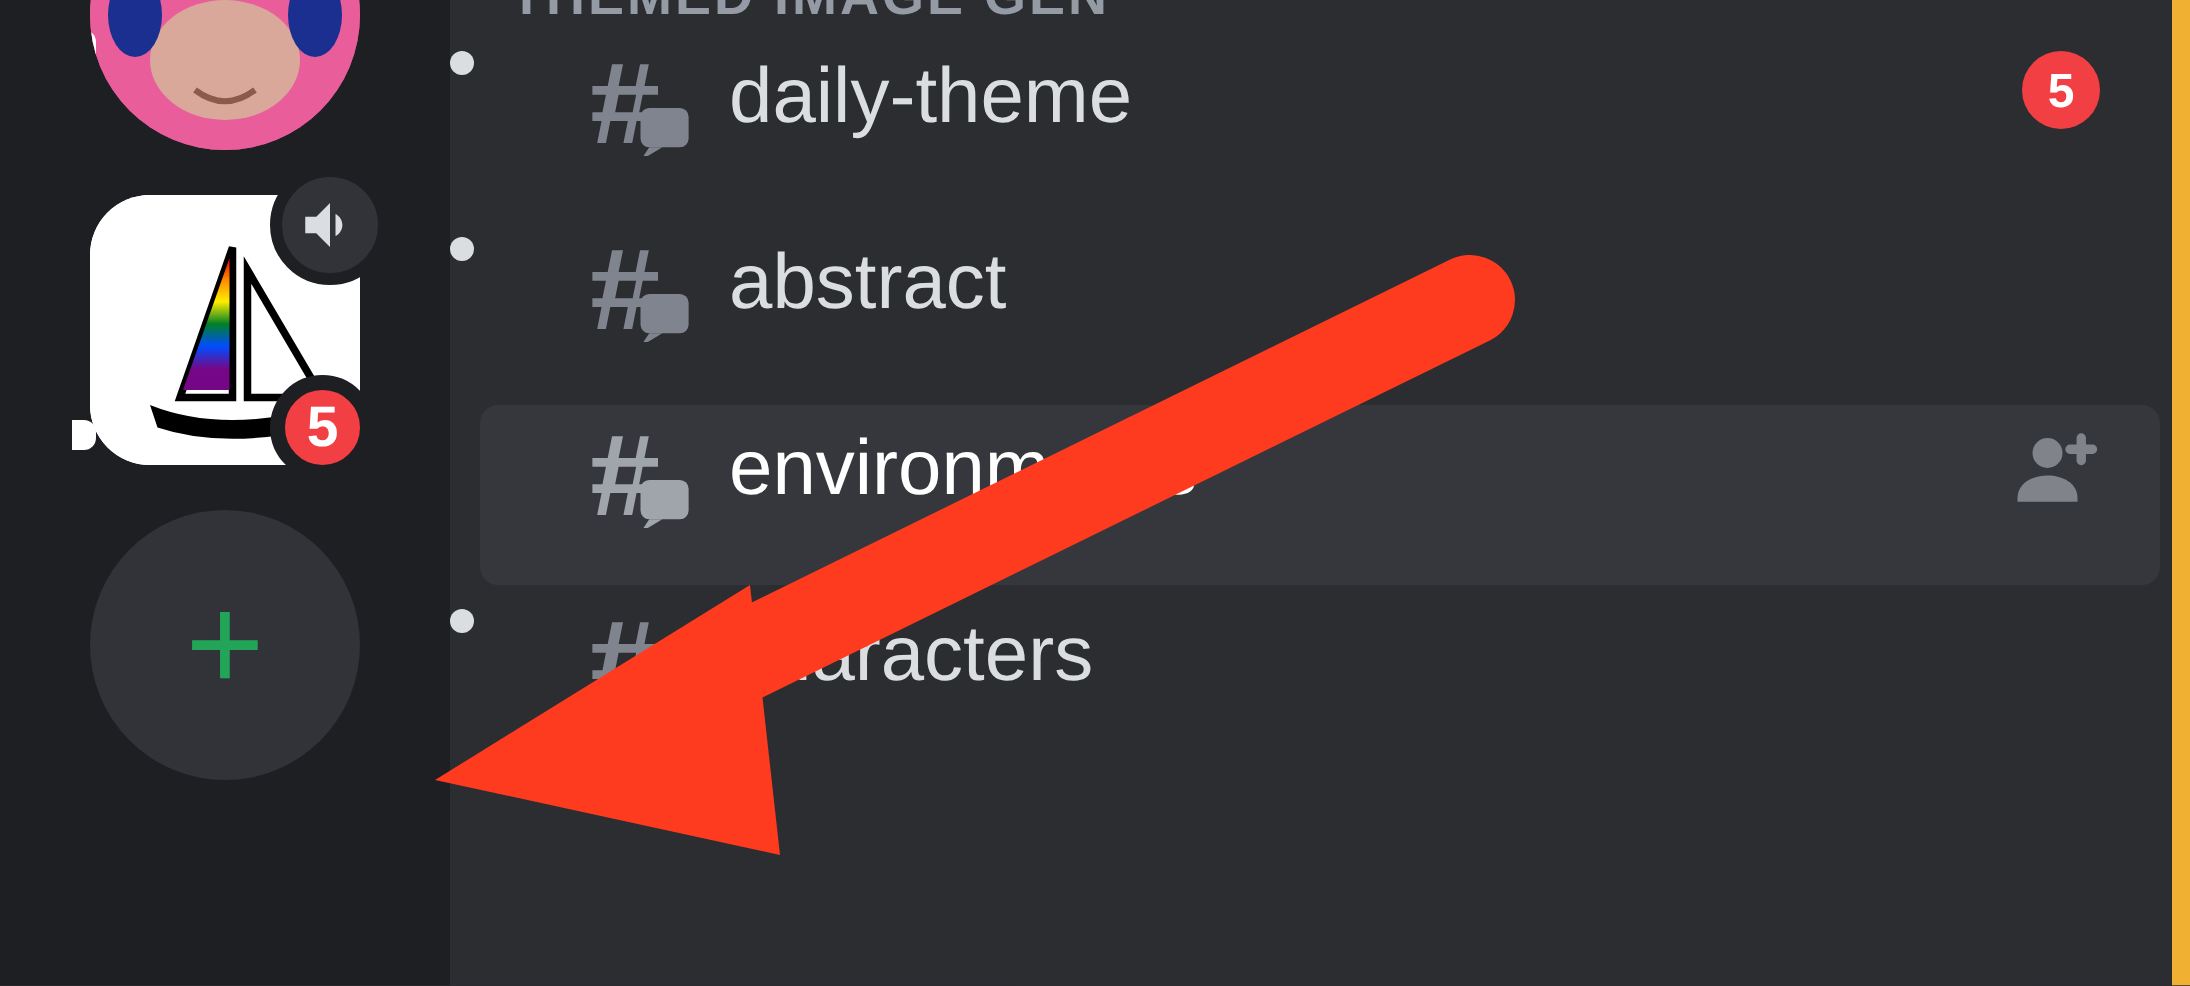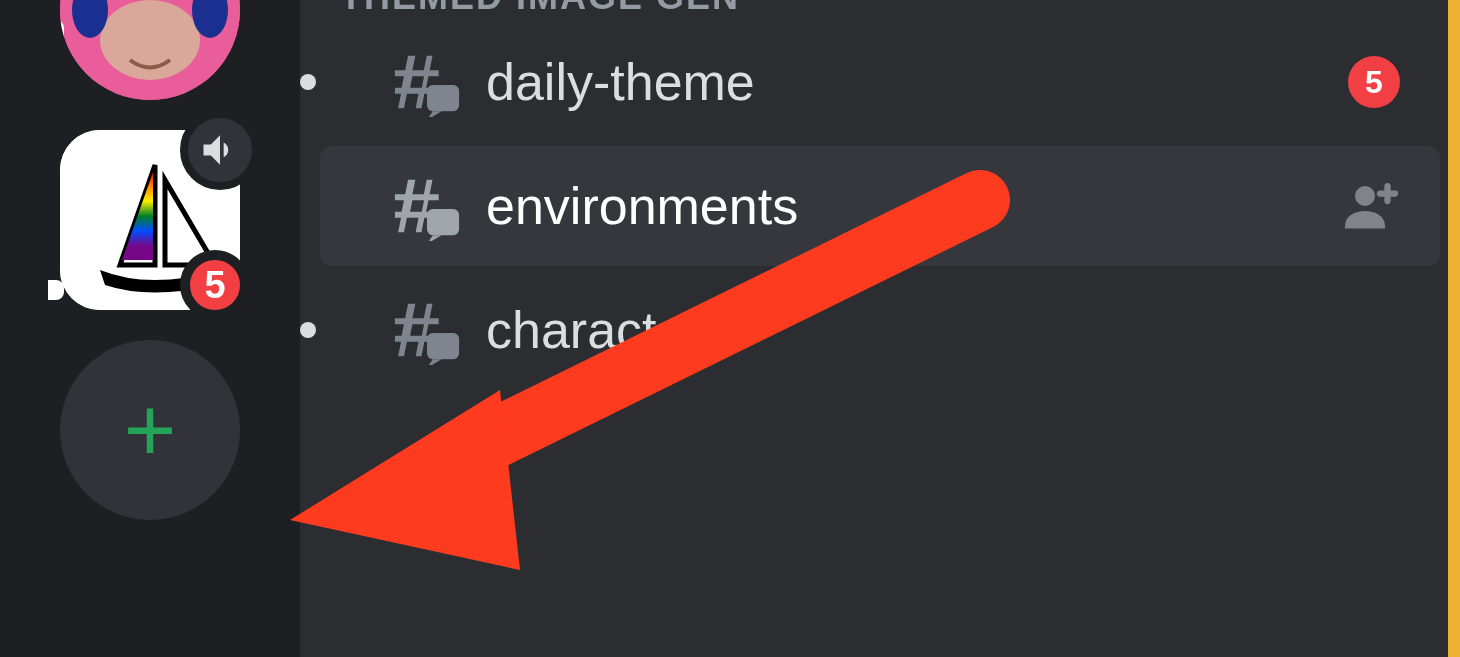--- a/index.html
+++ b/index.html
@@ -115,21 +115,21 @@
       font-weight: 700;
       letter-spacing: 2px;
       text-transform: uppercase;
       padding: 0 40px;
       margin-top: -24px;
       white-space: nowrap;
       overflow: hidden;
     }
     .channel {
       display: flex;
-      align-items: center;
+      align-items: flex-start;
       padding: 12px 40px 12px 72px;
       margin: 4px 20px;
       border-radius: 12px;
       cursor: pointer;
       position: relative;
       height: 120px;
     }
     .channel.selected {
       background: #35373c;
     }
@@ -256,42 +256,51 @@
       <path fill="#80848e" d="M5.5 3l-1 5H1v2h3.1l-.8 4H1v2h2.1l-1 5h2l1-5h4l-1 5h2l1-5H15v-2h-3.3l.8-4H16V8h-3.1l1-5h-2l-1 5H7l1-5H5.5zM7 10h4l-.8 4H6.2l.8-4z"></path>
       <rect x="12" y="13" width="11" height="9" rx="2" fill="#80848e"></rect>
       <path d="M14 22 l-2 3 l5 -3" fill="#80848e"></path>
     </svg>
     <span class="channel-name">daily-theme</span>
     <div class="mention-badge">
       <span>5</span>
     </div>
   </div>
 
-
-  <div class="channel selected">
-    <svg class="hash-icon" viewBox="0 0 24 24">
-      <path fill="#a0a4ab" d="M5.5 3l-1 5H1v2h3.1l-.8 4H1v2h2.1l-1 5h2l1-5h4l-1 5h2l1-5H15v-2h-3.3l.8-4H16V8h-3.1l1-5h-2l-1 5H7l1-5H5.5zM7 10h4l-.8 4H6.2l.8-4z"></path>
-      <rect x="12" y="13" width="11" height="9" rx="2" fill="#a0a4ab"></rect>
-      <path d="M14 22 l-2 3 l5 -3" fill="#a0a4ab"></path>
-    </svg>
-    <span class="channel-name">environments</span>
-    <svg class="invite-icon" viewBox="0 0 24 24" fill="#a0a4ab">
-      <circle cx="10" cy="8" r="4"></circle>
-      <path d="M2 20 c0-4 4-6 8-6 s8 2 8 6 v1 H2 v-1z"></path>
-      <path d="M19 4 v6 M16 7 h6" stroke="#a0a4ab" stroke-width="2.5" stroke-linecap="round"></path>
-    </svg>
-  </div>
-
   <div class="channel">
     <div class="unread-dot"></div>
     <svg class="hash-icon" viewBox="0 0 24 24">
       <path fill="#80848e" d="M5.5 3l-1 5H1v2h3.1l-.8 4H1v2h2.1l-1 5h2l1-5h4l-1 5h2l1-5H15v-2h-3.3l.8-4H16V8h-3.1l1-5h-2l-1 5H7l1-5H5.5zM7 10h4l-.8 4H6.2l.8-4z"></path>
       <rect x="12" y="13" width="11" height="9" rx="2" fill="#80848e"></rect>
       <path d="M14 22 l-2 3 l5 -3" fill="#80848e"></path>
     </svg>
+    <span class="channel-name">abstract</span>
+  </div>
+
+  <div class="channel selected">
+    <svg class="hash-icon" viewBox="0 0 24 24">
+      <path fill="#a0a4ab" d="M5.5 3l-1 5H1v2h3.1l-.8 4H1v2h2.1l-1 5h2l1-5h4l-1 5h2l1-5H15v-2h-3.3l.8-4H16V8h-3.1l1-5h-2l-1 5H7l1-5H5.5zM7 10h4l-.8 4H6.2l.8-4z"></path>
+      <rect x="12" y="13" width="11" height="9" rx="2" fill="#a0a4ab"></rect>
+      <path d="M14 22 l-2 3 l5 -3" fill="#a0a4ab"></path>
+    </svg>
+    <span class="channel-name">environments</span>
+    <svg class="invite-icon" viewBox="0 0 24 24" fill="#a0a4ab">
+      <circle cx="10" cy="8" r="4"></circle>
+      <path d="M2 20 c0-4 4-6 8-6 s8 2 8 6 v1 H2 v-1z"></path>
+      <path d="M19 4 v6 M16 7 h6" stroke="#a0a4ab" stroke-width="2.5" stroke-linecap="round"></path>
+    </svg>
+  </div>
+
+  <div class="channel">
+    <div class="unread-dot"></div>
+    <svg class="hash-icon" viewBox="0 0 24 24">
+      <path fill="#80848e" d="M5.5 3l-1 5H1v2h3.1l-.8 4H1v2h2.1l-1 5h2l1-5h4l-1 5h2l1-5H15v-2h-3.3l.8-4H16V8h-3.1l1-5h-2l-1 5H7l1-5H5.5zM7 10h4l-.8 4H6.2l.8-4z"></path>
+      <rect x="12" y="13" width="11" height="9" rx="2" fill="#80848e"></rect>
+      <path d="M14 22 l-2 3 l5 -3" fill="#80848e"></path>
+    </svg>
     <span class="channel-name">characters</span>
   </div>
 
   <div class="right-bar"></div>
 </div>
 
 <svg class="arrow-overlay" viewBox="0 0 800 400">
   <path d="M 720 30 L 170 300" stroke="#ff3b1f" stroke-width="60" stroke-linecap="round"></path>
   <polygon points="30,350 240,220 260,400" fill="#ff3b1f"></polygon>
 </svg>

